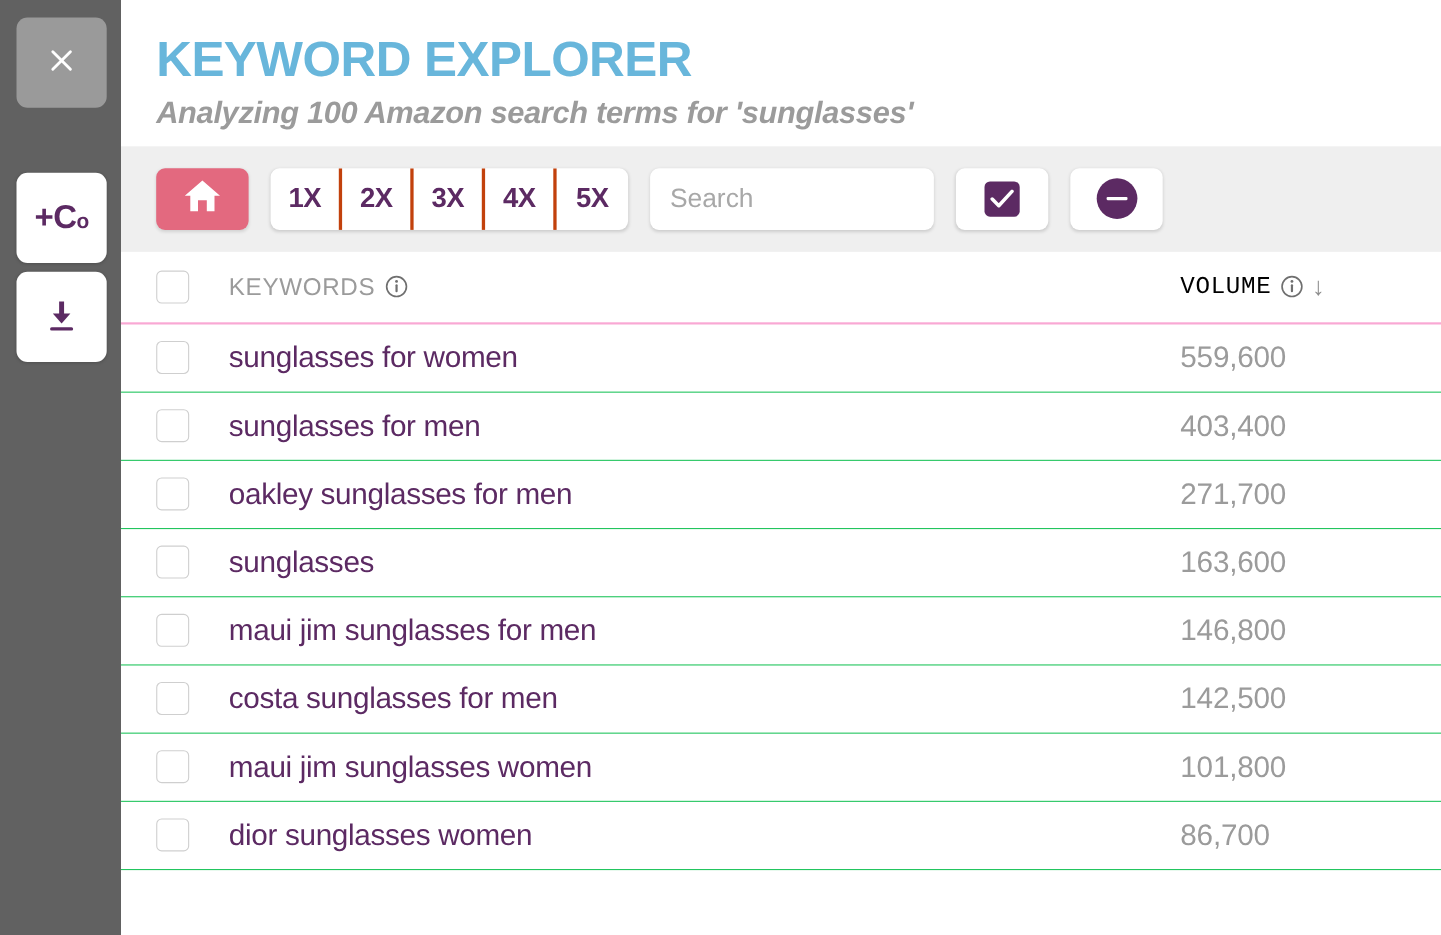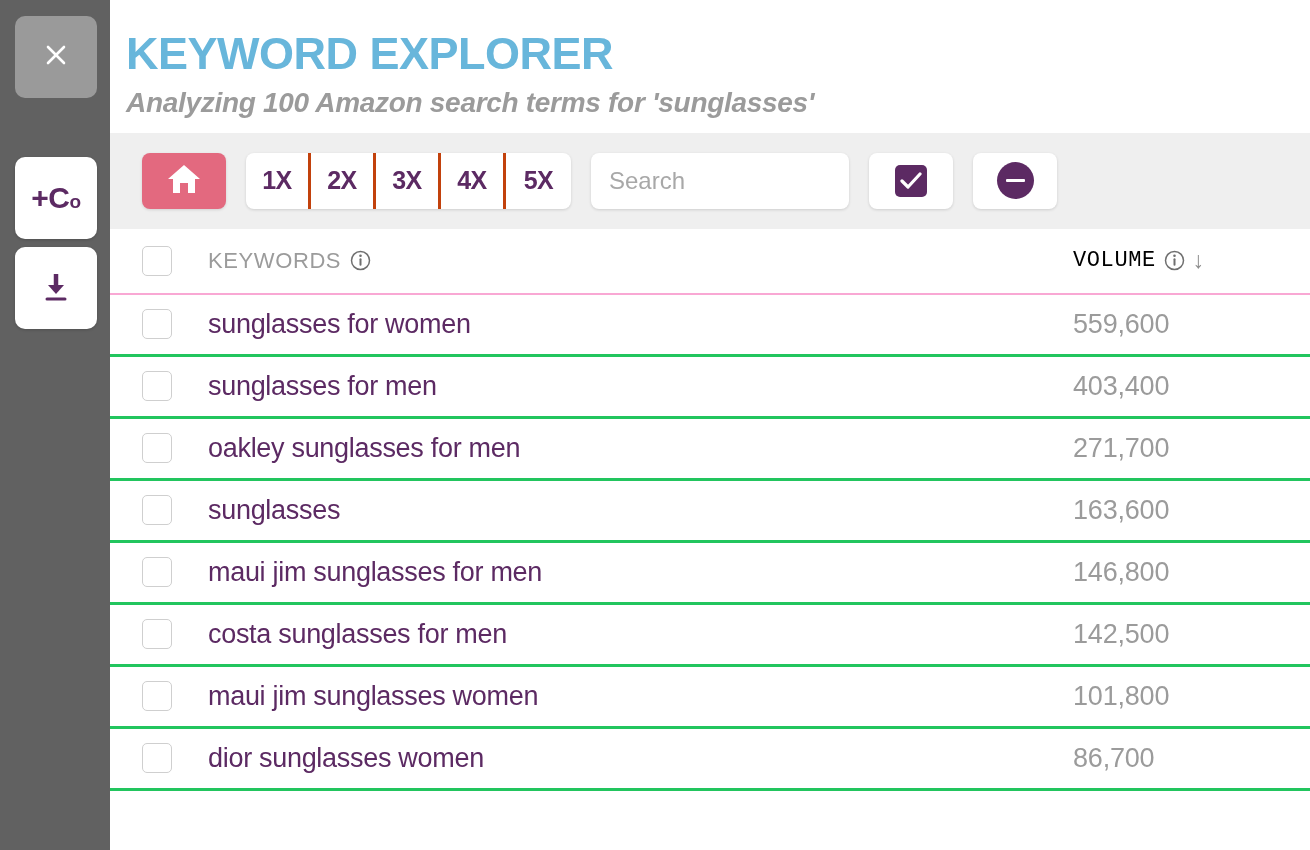--- a/index.html
+++ b/index.html
@@ -69,21 +69,21 @@
   .main {
     flex: 1 1 auto;
     height: 850px;
     background: #ffffff;
     display: flex;
     flex-direction: column;
     min-width: 0;
   }
 
   .header {
-    padding: 30px 0 14px 16px;
+    padding: 30px 0 14px 32px;
     background: #ffffff;
     flex: 0 0 auto;
   }
 
   .page-title {
     color: #68b6db;
     font-size: 45px;
     font-weight: bold;
     letter-spacing: -0.5px;
     line-height: 1.08;
@@ -198,21 +198,21 @@
   .table-wrap {
     flex: 1 1 auto;
     overflow: hidden;
     background: #ffffff;
   }
 
   .t-row {
     display: flex;
     align-items: center;
     height: 62px;
-    border-bottom: 3px solid #22c55e;
+    border-bottom: 1px solid #22c55e;
     padding-left: 32px;
     padding-right: 0;
   }
 
   .t-head {
     height: 66px;
     border-bottom: 2px solid #f9a8d4;
   }
 
   .cb-cell {

